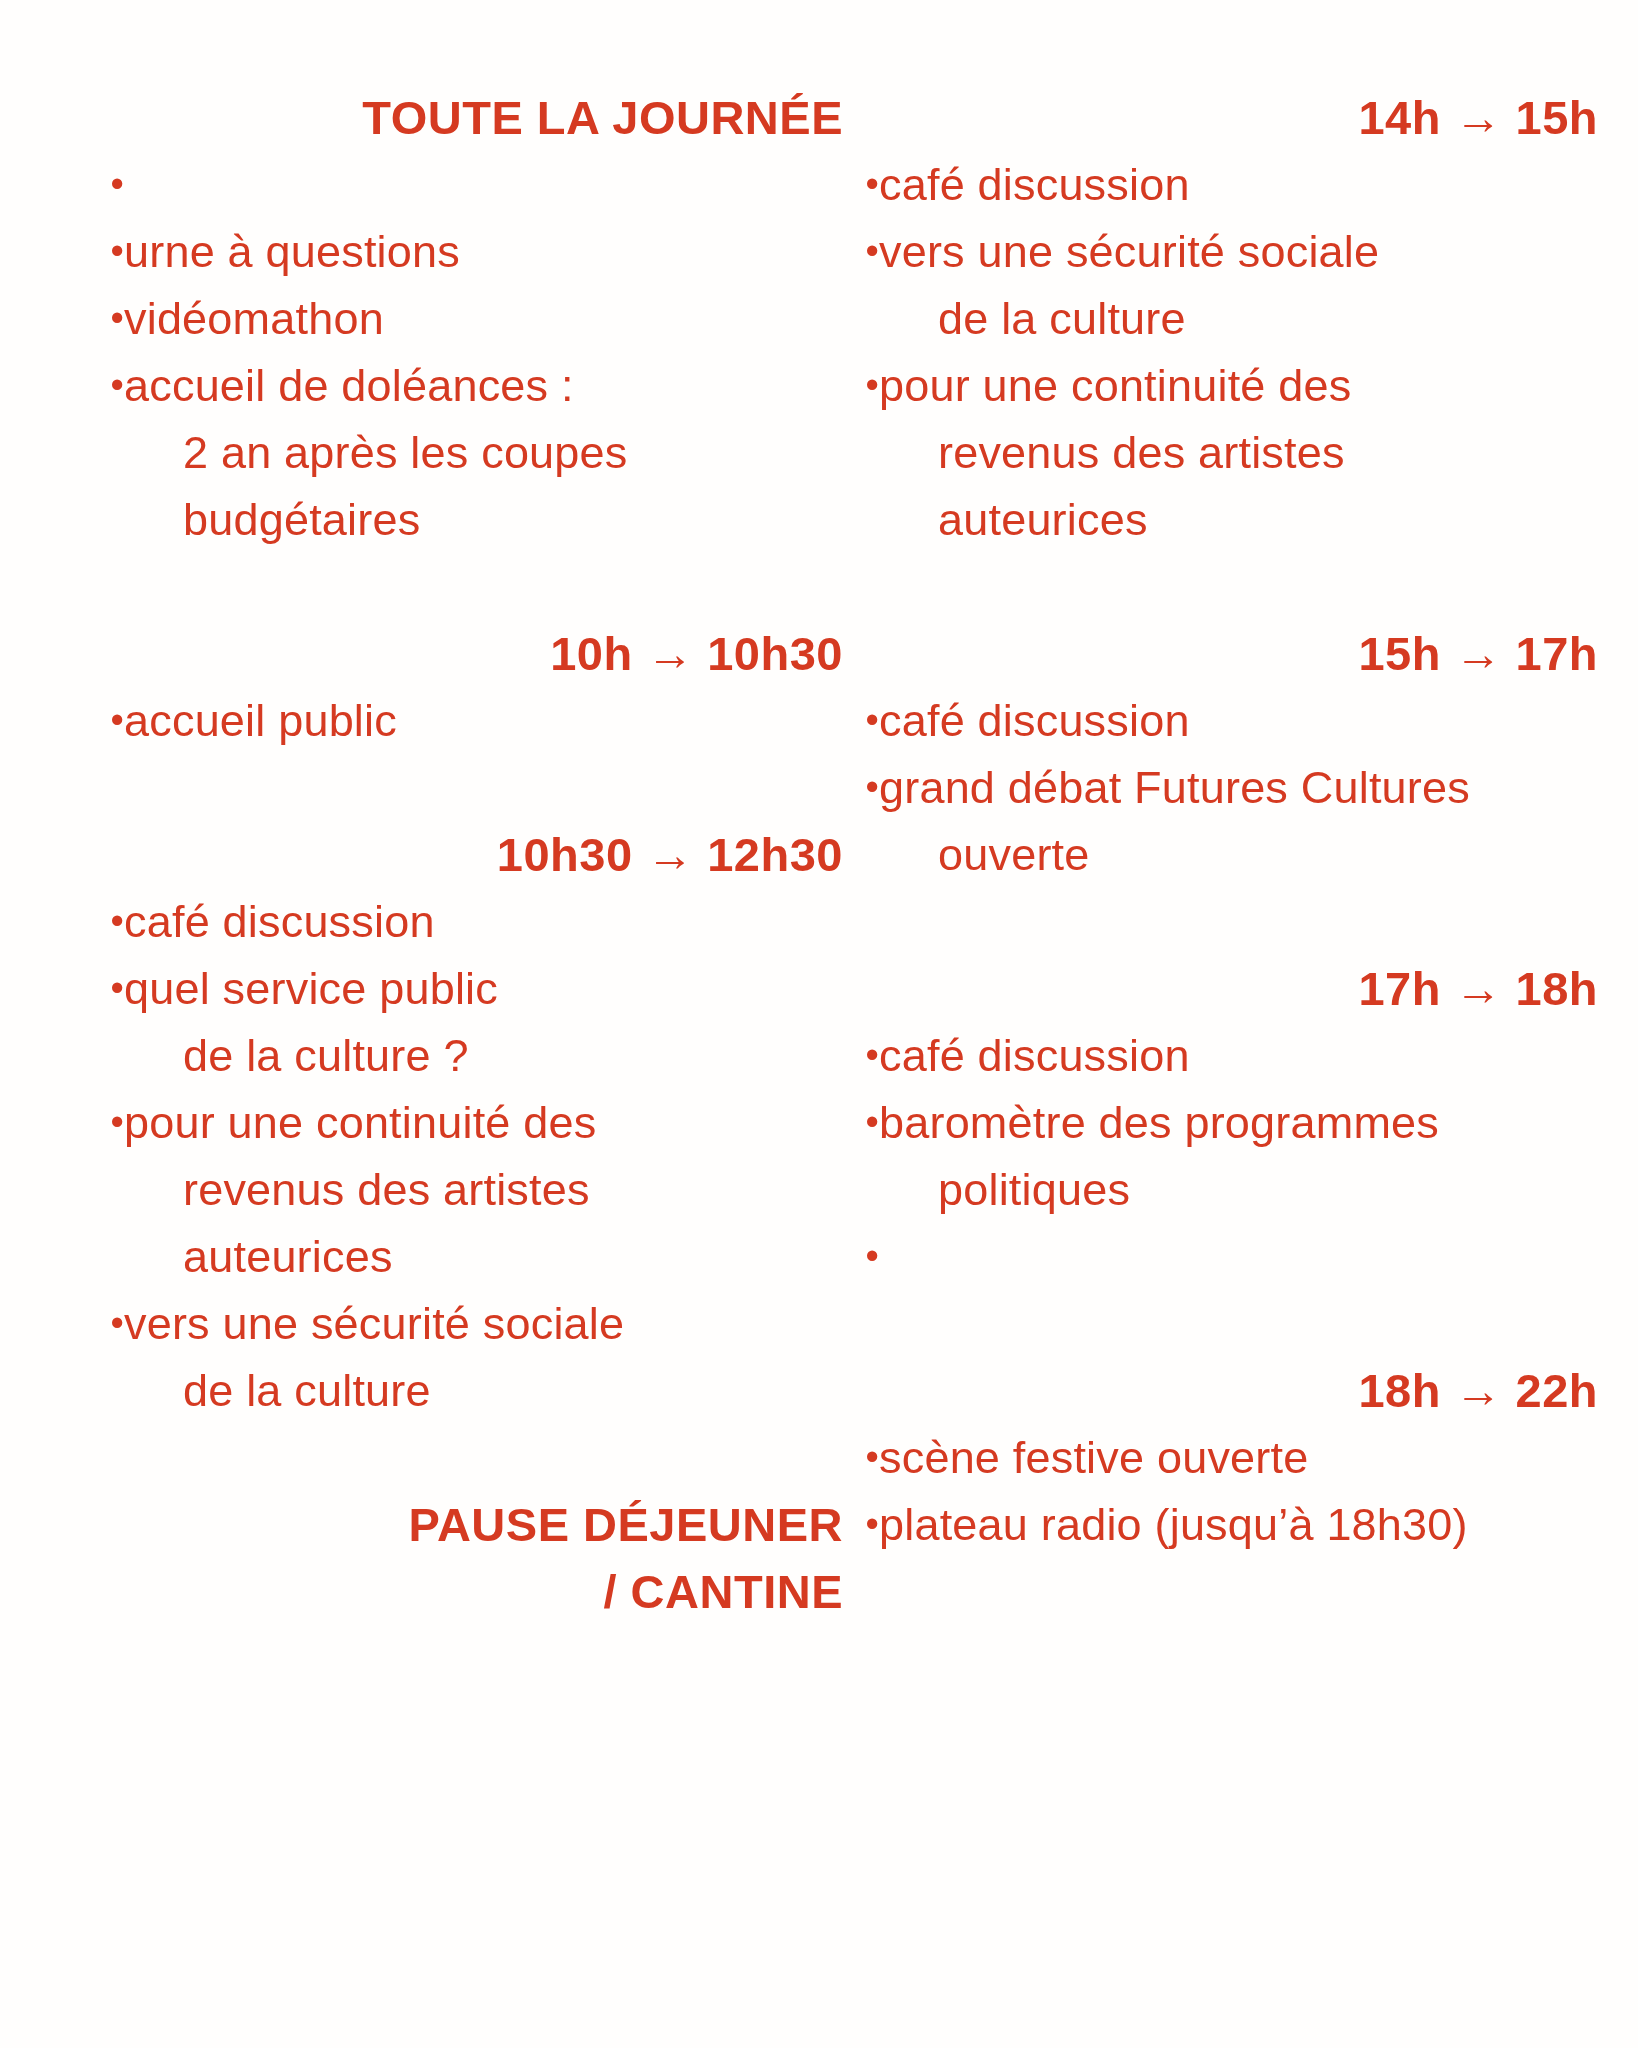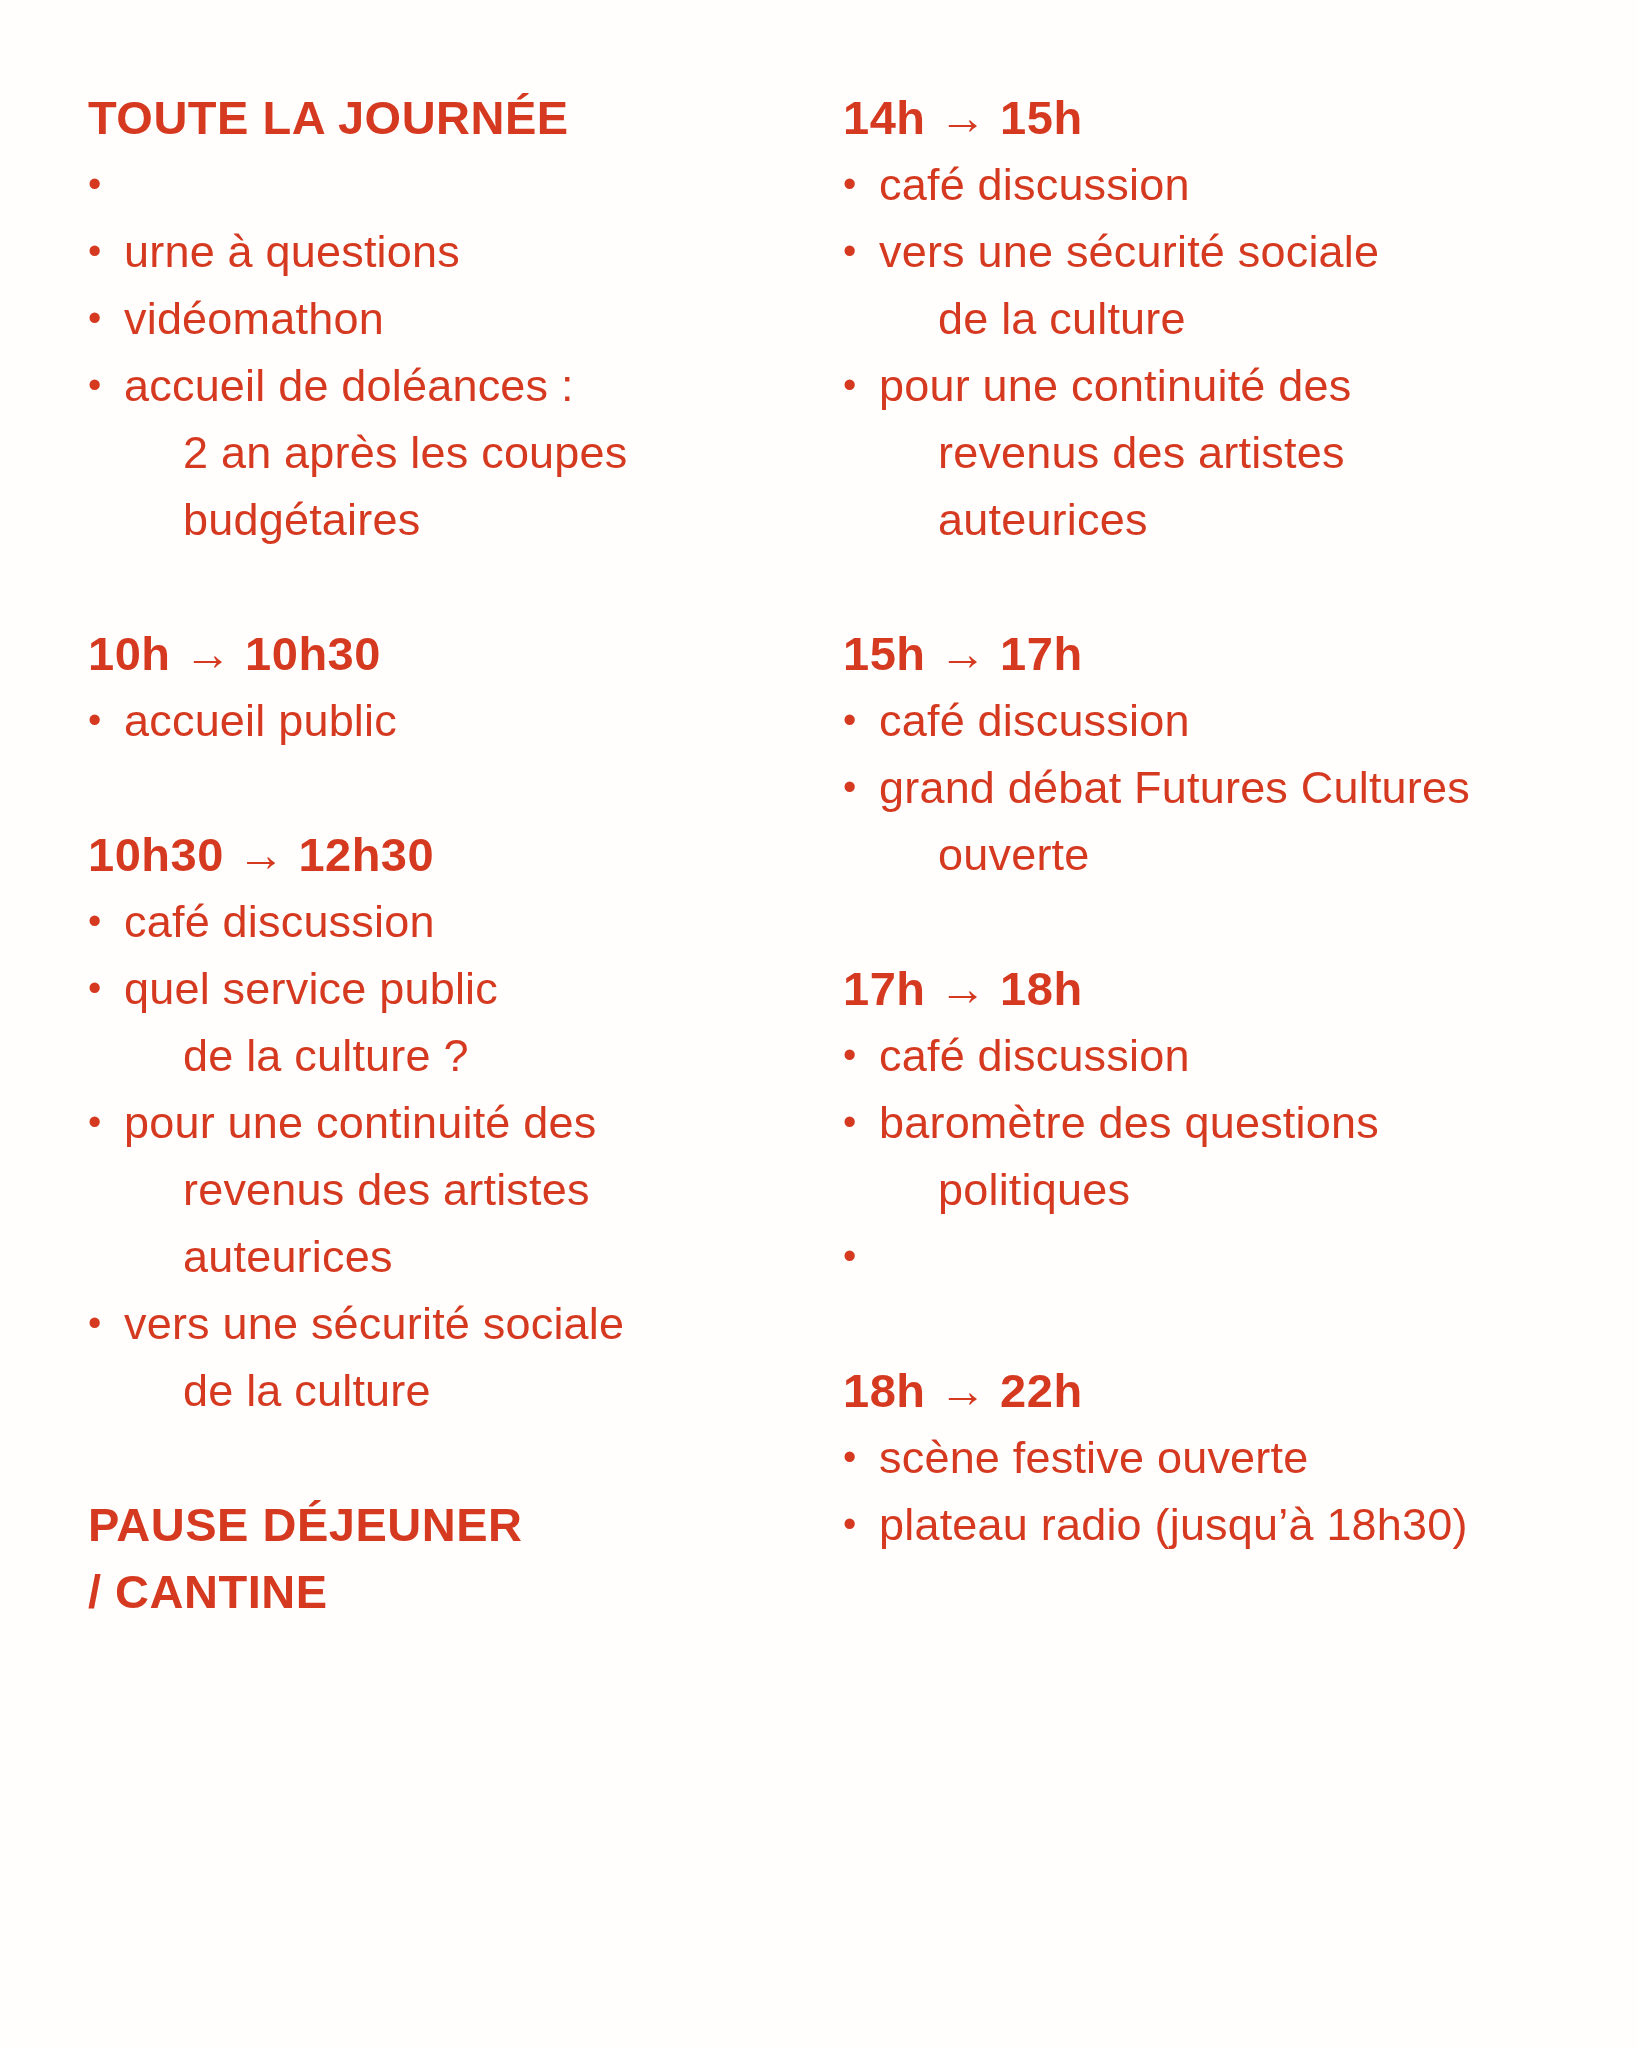--- a/index.html
+++ b/index.html
@@ -16,21 +16,21 @@
     background: var(--page-bg, #fffefd);
     overflow: hidden;
     box-sizing: border-box;
   }
   .columns {
     display: flex;
     padding: 84px 0 0 88px;
     color: var(--accent, #d53a21);
   }
   .column { width: 755px; flex: none; }
-  .section { margin: 0 0 67px 0; }
+  .section { margin: 0 0 67px 0; text-align: right; }
   .heading {
     margin: 0;
     font-size: 47px;
     line-height: 67px;
     font-weight: bold;
     letter-spacing: 0.5px;
   }
   .heading > div { white-space: nowrap; }
   .events { margin: 0; }
   .line {
@@ -197,21 +197,21 @@
     <h2 class="heading">
             <div>17h → 18h</div>
           </h2>
     <div class="events">
             <div class="line">
               <span class="marker">•</span>
               <span class="txt">café discussion</span>
             </div>
             <div class="line">
               <span class="marker">•</span>
-              <span class="txt">baromètre des questions</span>
+              <span class="txt">baromètre des programmes</span>
             </div>
             <div class="line cont">
               <span class="marker"></span>
               <span class="txt">politiques</span>
             </div>
             <div class="line">
               <span class="marker">•</span>
             </div>
           </div>
   </div>

